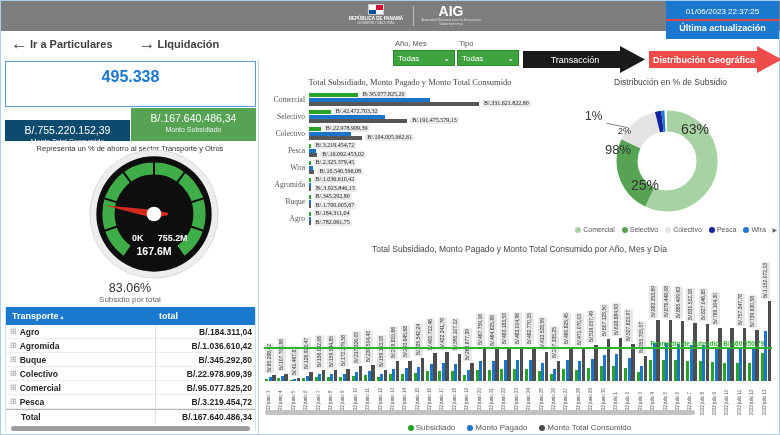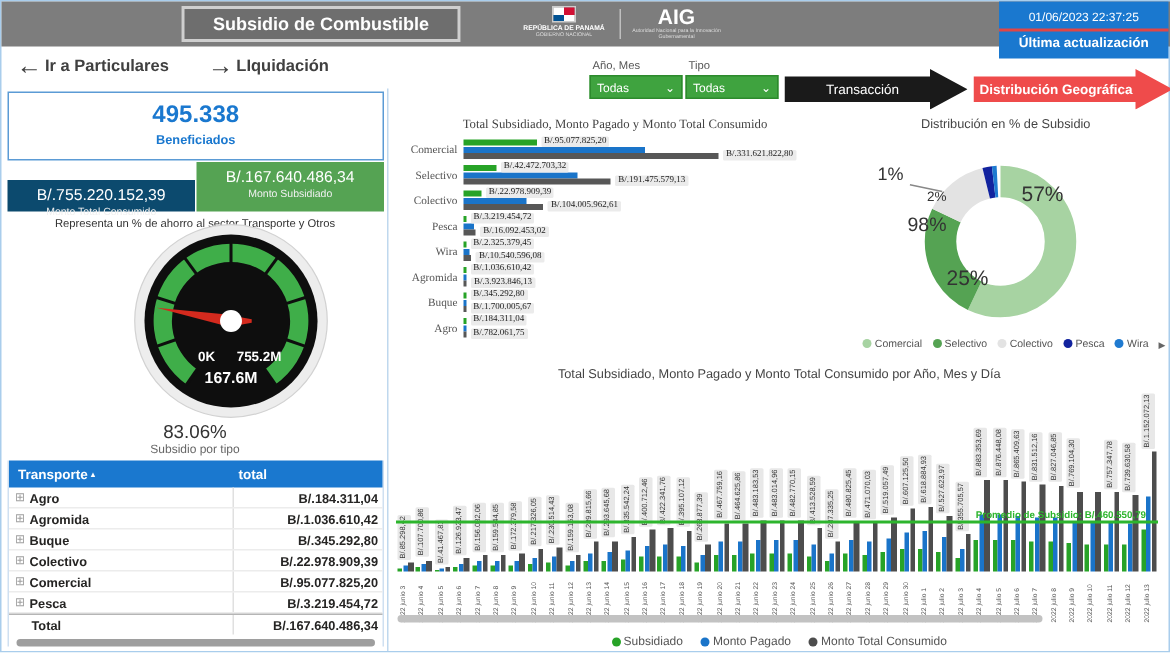--- a/index.html
+++ b/index.html
@@ -89,21 +89,20 @@
   .blegend { position:absolute; left:0; bottom:3px; width:521px; display:flex; justify-content:center; gap:12px; font-size:8px; color:#555; align-items:center; }
 
   .vdivider { position:absolute; left:257px; top:58px; width:1px; height:375px; background:#bfd8ee; }
 </style>
 </head>
 <body>
 
 <div id="app">
 
   <div class="header">
-    <div class="titlebox">Subsidio de Combustible</div>
     <div class="gov">
       <div class="flag">
           <i></i>
           <i></i>
           <i></i>
           <i></i>
         </div>
       <div class="g1">REPÚBLICA DE PANAMÁ</div>
       <div class="g2">GOBIERNO NACIONAL</div>
     </div>
@@ -147,21 +146,20 @@
   </div>
   <div class="arrowbtn" style="left:648px">
     <svg width="133" height="27" viewBox="0 0 133 27">
       <polygon points="0,5 108,5 108,0 133,13.5 108,27 108,22 0,22" fill="#ef4b4b"></polygon>
       <text x="55" y="16.5" text-anchor="middle" font-weight="bold" font-size="8.5">Distribución Geográfica</text>
     </svg>
   </div>
 
   <div class="card">
     <div class="v">495.338</div>
-    <div class="l">Beneficiados</div>
   </div>
   <div class="kpiboxes">
     <div class="kbox kgray">
       <div class="v">B/.755.220.152,39</div>
       <div class="l">Monto Total Consumido</div>
     </div>
     <div class="kbox kgreen">
       <div class="v">B/.167.640.486,34</div>
       <div class="l">Monto Subsidiado</div>
     </div>
@@ -186,21 +184,21 @@
         </g>
       <polygon points="18.9,69.2 80.9,75.1 79.1,84.9" fill="#d42a1e"></polygon>
       <polygon points="80,75.5 97,78.5 97,81.5 80,84.5" fill="#d42a1e"></polygon>
       <circle cx="80" cy="80" r="9" fill="#ffffff"></circle>
       <text x="60" y="113" text-anchor="middle" fill="#fff" font-size="11" font-weight="bold">0K</text>
       <text x="103" y="113" text-anchor="middle" fill="#fff" font-size="11" font-weight="bold">755.2M</text>
       <text x="80" y="131" text-anchor="middle" fill="#fff" font-size="13" font-weight="bold">167.6M</text>
     </svg>
   </div>
   <div class="pct">83.06%</div>
-  <div class="pctcap">Subsidio por tipo</div>
+  <div class="pctcap">Subsidio por total</div>
 
   <div class="tbl">
     <div class="thead">
       <div class="c1"><span>Transporte</span><span class="sort">▲</span></div>
       <div class="c2">total</div>
     </div>
     <div id="table-body">
         <div class="trow">
           <div class="c1">
             <span class="exp">⊞</span>
@@ -344,21 +342,21 @@
     <div class="ctitle" style="margin-top:14px">Distribución en % de Subsidio</div>
     <svg id="donut-svg" width="130" height="130" viewBox="0 0 130 130" style="position:absolute;left:41px;top:33px">
         <circle cx="65" cy="65" r="40" fill="none" stroke="#a7d3a2" stroke-width="21" stroke-dasharray="143.25662500369455 108.0707872834889" stroke-dashoffset="0" transform="rotate(-90 65 65)"></circle>
         <circle cx="65" cy="65" r="40" fill="none" stroke="#55a353" stroke-width="21" stroke-dasharray="62.83185307179586 188.49555921538757" stroke-dashoffset="-143.25662500369455" transform="rotate(-90 65 65)"></circle>
         <circle cx="65" cy="65" r="40" fill="none" stroke="#e3e3e3" stroke-width="21" stroke-dasharray="35.18583772020568 216.14157456697777" stroke-dashoffset="-206.0884780754904" transform="rotate(-90 65 65)"></circle>
         <circle cx="65" cy="65" r="40" fill="none" stroke="#12239e" stroke-width="21" stroke-dasharray="5.026548245743669 246.30086404143978" stroke-dashoffset="-241.27431579569608" transform="rotate(-90 65 65)"></circle>
         <circle cx="65" cy="65" r="40" fill="none" stroke="#1f7ad0" stroke-width="21" stroke-dasharray="2.5132741228718345 248.8141381643116" stroke-dashoffset="-246.30086404143975" transform="rotate(-90 65 65)"></circle>
       </svg>
     <div class="dcall"></div>
     <div id="donut-labels">
-        <div class="dlabel" style="left: 120px; top: 58px; font-size: 14px;">57%</div>
+        <div class="dlabel" style="left: 120px; top: 58px; font-size: 14px;">63%</div>
         <div class="dlabel" style="left: 70px; top: 114px; font-size: 14px;">25%</div>
         <div class="dlabel" style="left: 44px; top: 79px; font-size: 13px;">98%</div>
         <div class="dlabel" style="left: 57px; top: 63px; font-size: 9px;">2%</div>
         <div class="dlabel" style="left: 24px; top: 46px; font-size: 12px;">1%</div>
       </div>
     <div class="dlegend" id="donut-legend">
         <span><span class="dot" style="background:#a7d3a2"></span>Comercial</span>
         <span><span class="dot" style="background:#55a353"></span>Selectivo</span>
         <span><span class="dot" style="background:#e3e3e3"></span>Colectivo</span>
         <span><span class="dot" style="background:#12239e"></span>Pesca</span>

